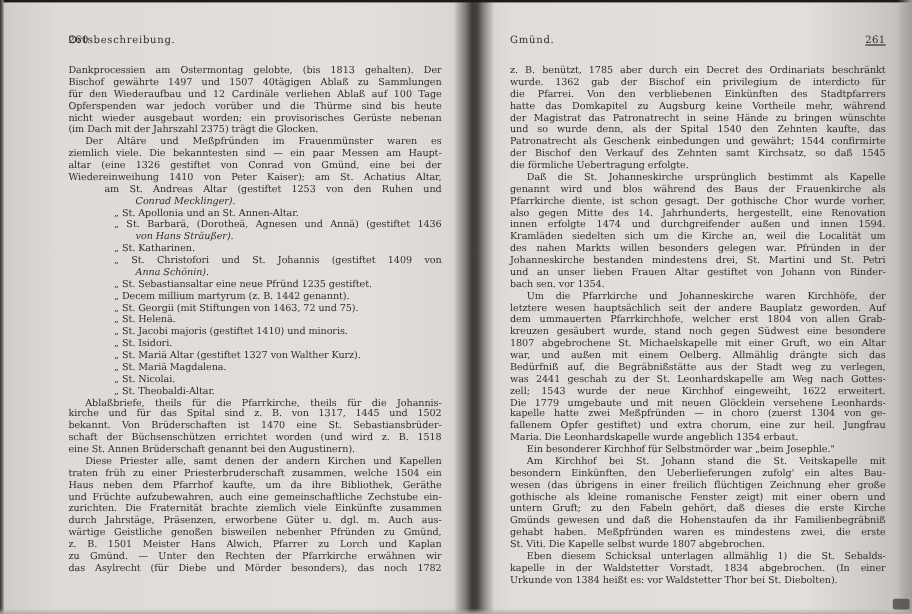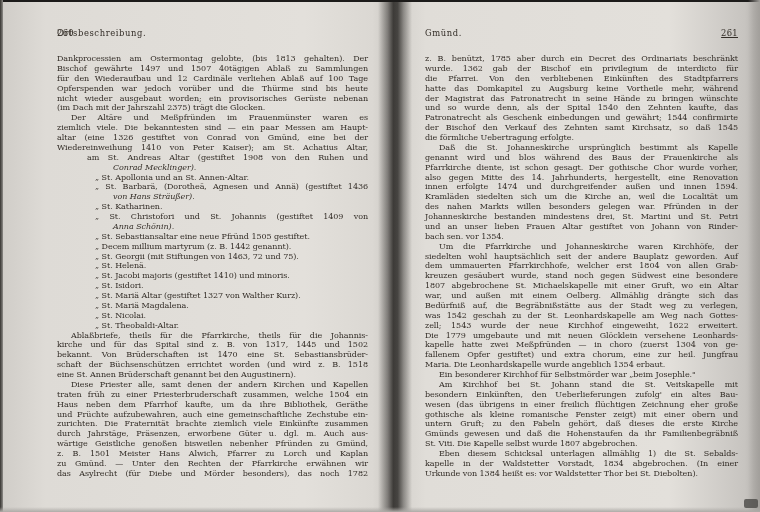--- a/index.html
+++ b/index.html
@@ -59,29 +59,29 @@
         <div class="line ind-0 al-j">Dankprocessien am Ostermontag gelobte, (bis 1813 gehalten).  Der</div>
         <div class="line ind-0 al-j">Bischof gewährte 1497 und 1507 40tägigen Ablaß zu Sammlungen</div>
         <div class="line ind-0 al-j">für den Wiederaufbau und 12 Cardinäle verliehen Ablaß auf 100 Tage</div>
         <div class="line ind-0 al-j">Opferspenden war jedoch vorüber und die Thürme sind bis heute</div>
         <div class="line ind-0 al-j">nicht wieder ausgebaut worden; ein provisorisches Gerüste nebenan</div>
         <div class="line ind-0 al-l">(im Dach mit der Jahrszahl 2375) trägt die Glocken.</div>
         <div class="line ind-1 al-j">Der Altäre und Meßpfründen im Frauenmünster waren es</div>
         <div class="line ind-0 al-j">ziemlich viele.  Die bekanntesten sind — ein paar Messen am Haupt-</div>
         <div class="line ind-0 al-j">altar (eine 1326 gestiftet von Conrad von Gmünd, eine bei der</div>
         <div class="line ind-0 al-j">Wiedereinweihung 1410 von Peter Kaiser); am St. Achatius Altar,</div>
-        <div class="line ind-2 al-j">am St. Andreas Altar (gestiftet 1908 von den Ruhen und</div>
+        <div class="line ind-2 al-j">am St. Andreas Altar (gestiftet 1253 von den Ruhen und</div>
         <div class="line ind-3 al-l">Conrad Mecklinger).</div>
         <div class="line ind-4 al-l">„  St. Apollonia und an St. Annen-Altar.</div>
         <div class="line ind-4 al-j">„  St. Barbarä, (Dorotheä, Agnesen und Annä) (gestiftet 1436</div>
         <div class="line ind-3 al-l">von Hans Sträußer).</div>
         <div class="line ind-4 al-l">„  St. Katharinen.</div>
         <div class="line ind-4 al-j">„  St. Christofori und St. Johannis (gestiftet 1409 von</div>
         <div class="line ind-3 al-l">Anna Schönin).</div>
-        <div class="line ind-4 al-l">„  St. Sebastiansaltar eine neue Pfründ 1505 gestiftet.</div>
+        <div class="line ind-4 al-l">„  St. Sebastiansaltar eine neue Pfründ 1235 gestiftet.</div>
         <div class="line ind-4 al-l">„  Decem millium martyrum (z. B. 1442 genannt).</div>
         <div class="line ind-4 al-l">„  St. Georgii (mit Stiftungen von 1463, 72 und 75).</div>
         <div class="line ind-4 al-l">„  St. Helenä.</div>
         <div class="line ind-4 al-l">„  St. Jacobi majoris (gestiftet 1410) und minoris.</div>
         <div class="line ind-4 al-l">„  St. Isidori.</div>
         <div class="line ind-4 al-l">„  St. Mariä Altar (gestiftet 1327 von Walther Kurz).</div>
         <div class="line ind-4 al-l">„  St. Mariä Magdalena.</div>
         <div class="line ind-4 al-l">„  St. Nicolai.</div>
         <div class="line ind-4 al-l">„  St. Theobaldi-Altar.</div>
         <div class="line ind-1 al-j">Ablaßbriefe, theils für die Pfarrkirche, theils für die Johannis-</div>
@@ -121,39 +121,40 @@
         <div class="line ind-0 al-j">genannt wird und blos während des Baus der Frauenkirche als</div>
         <div class="line ind-0 al-j">Pfarrkirche diente, ist schon gesagt.  Der gothische Chor wurde vorher,</div>
         <div class="line ind-0 al-j">also gegen Mitte des 14. Jahrhunderts, hergestellt, eine Renovation</div>
         <div class="line ind-0 al-j">innen erfolgte 1474 und durchgreifender außen und innen 1594.</div>
         <div class="line ind-0 al-j">Kramläden siedelten sich um die Kirche an, weil die Localität um</div>
         <div class="line ind-0 al-j">des nahen Markts willen besonders gelegen war.  Pfründen in der</div>
         <div class="line ind-0 al-j">Johanneskirche bestanden mindestens drei, St. Martini und St. Petri</div>
         <div class="line ind-0 al-j">und an unser lieben Frauen Altar gestiftet von Johann von Rinder-</div>
         <div class="line ind-0 al-l">bach sen. vor 1354.</div>
         <div class="line ind-1 al-j">Um die Pfarrkirche und Johanneskirche waren Kirchhöfe, der</div>
-        <div class="line ind-0 al-j">siedelten wohl hauptsächlich seit der andere Bauplatz geworden.  Auf</div>
+        <div class="line ind-0 al-j">letztere wesen hauptsächlich seit der andere Bauplatz geworden.  Auf</div>
         <div class="line ind-0 al-j">dem ummauerten Pfarrkirchhofe, welcher erst 1804 von allen Grab-</div>
         <div class="line ind-0 al-j">kreuzen gesäubert wurde, stand noch gegen Südwest eine besondere</div>
         <div class="line ind-0 al-j">1807 abgebrochene St. Michaelskapelle mit einer Gruft, wo ein Altar</div>
         <div class="line ind-0 al-j">war, und außen mit einem Oelberg.  Allmählig drängte sich das</div>
         <div class="line ind-0 al-j">Bedürfniß auf, die Begräbnißstätte aus der Stadt weg zu verlegen,</div>
-        <div class="line ind-0 al-j">was 1542 geschah zu der St. Leonhardskapelle am Weg nach Gottes-</div>
+        <div class="line ind-0 al-j">was 2441 geschah zu der St. Leonhardskapelle am Weg nach Gottes-</div>
         <div class="line ind-0 al-j">zell; 1543 wurde der neue Kirchhof eingeweiht, 1622 erweitert.</div>
         <div class="line ind-0 al-j">Die 1779 umgebaute und mit neuen Glöcklein versehene Leonhards-</div>
         <div class="line ind-0 al-j">kapelle hatte zwei Meßpfründen — in choro (zuerst 1304 von ge-</div>
         <div class="line ind-0 al-j">fallenem Opfer gestiftet) und extra chorum, eine zur heil. Jungfrau</div>
         <div class="line ind-0 al-l">Maria.  Die Leonhardskapelle wurde angeblich 1354 erbaut.</div>
         <div class="line ind-1 al-l">Ein besonderer Kirchhof für Selbstmörder war „beim Josephle."</div>
         <div class="line ind-1 al-j">Am Kirchhof bei St. Johann stand die St. Veitskapelle mit</div>
         <div class="line ind-0 al-j">besondern Einkünften, den Ueberlieferungen zufolg' ein altes Bau-</div>
         <div class="line ind-0 al-j">wesen (das übrigens in einer freilich flüchtigen Zeichnung eher große</div>
         <div class="line ind-0 al-j">gothische als kleine romanische Fenster zeigt) mit einer obern und</div>
         <div class="line ind-0 al-j">untern Gruft; zu den Fabeln gehört, daß dieses die erste Kirche</div>
         <div class="line ind-0 al-j">Gmünds gewesen und daß die Hohenstaufen da ihr Familienbegräbniß</div>
+        <div class="line ind-0 al-j">gehabt haben.  Meßpfründen waren es mindestens zwei, die erste</div>
         <div class="line ind-0 al-l">St. Viti.  Die Kapelle selbst wurde 1807 abgebrochen.</div>
         <div class="line ind-1 al-j">Eben diesem Schicksal unterlagen allmählig 1) die St. Sebalds-</div>
         <div class="line ind-0 al-j">kapelle in der Waldstetter Vorstadt, 1834 abgebrochen.  (In einer</div>
         <div class="line ind-0 al-l">Urkunde von 1384 heißt es: vor Waldstetter Thor bei St. Diebolten).</div>
       </div>
   </div>
 
   <div class="gutter"></div>
   <div class="edge-top"></div>
   <div class="edge-left"></div>

